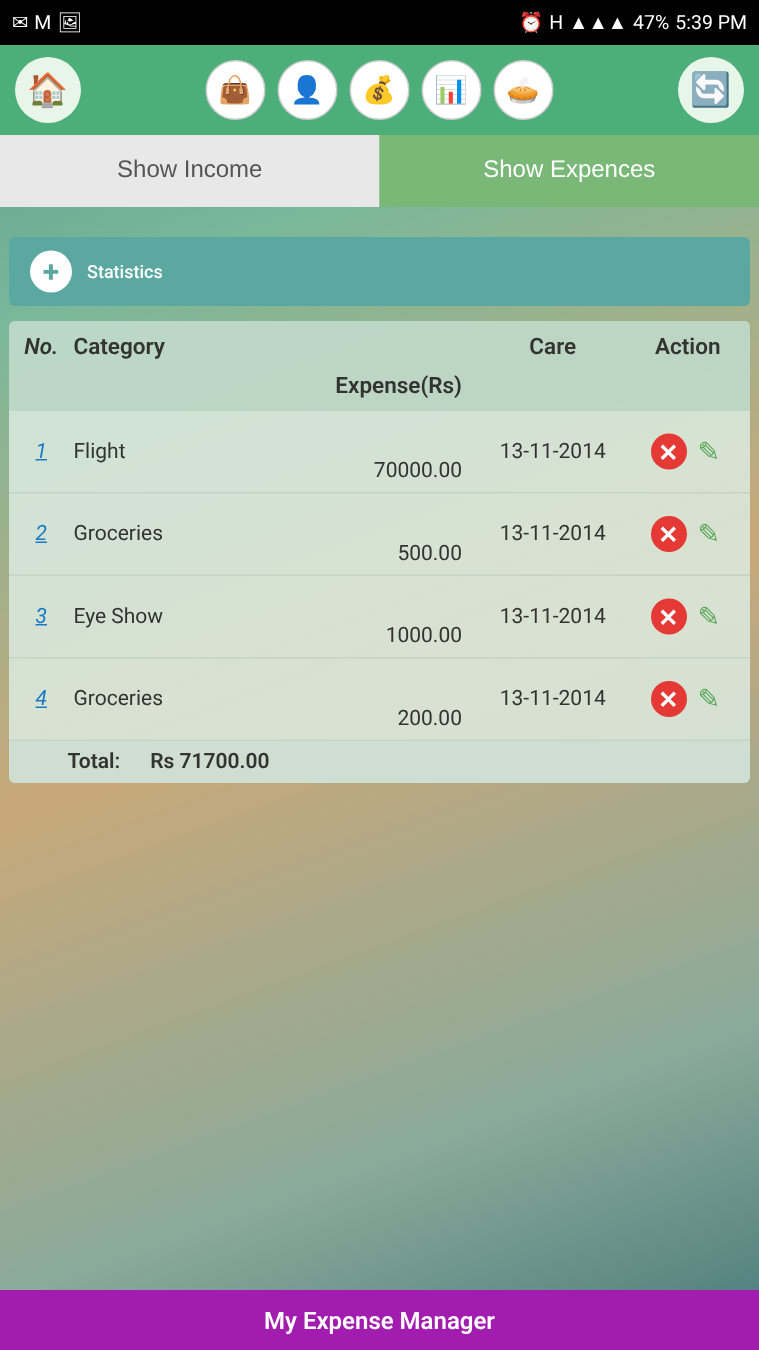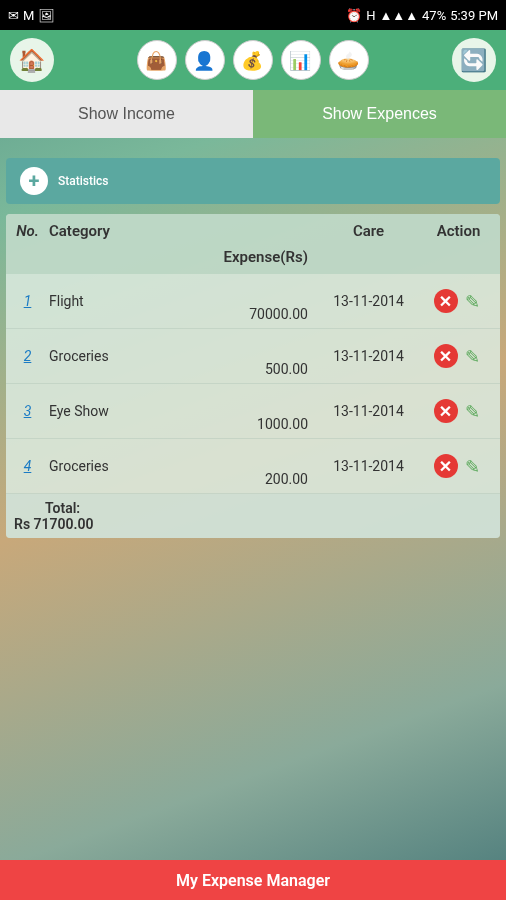--- a/index.html
+++ b/index.html
@@ -214,43 +214,42 @@
       align-items: center;
       justify-content: center;
       color: #5aa85a;
       font-size: 18px;
       cursor: pointer;
     }
     .total-row {
       display: flex;
       padding: 6px 4px;
       background: rgba(200,220,210,0.5);
-      flex-direction: column;
     }
     .total-label {
       margin-left: 35px;
       font-size: 14px;
       font-weight: 600;
       color: #333;
     }
     .total-value {
-      margin-left: 4px;
+      margin-left: 20px;
       font-size: 14px;
       font-weight: 600;
       color: #333;
     }
 
     
     .bottom-bar {
       position: absolute;
       bottom: 0;
       left: 0;
       right: 0;
       height: 40px;
-      background: #ef4444;
+      background: #a21caf;
       display: flex;
       align-items: center;
       justify-content: center;
     }
     .bottom-title {
       color: #fff;
       font-size: 16px;
       font-weight: 600;
     }
   </style>

